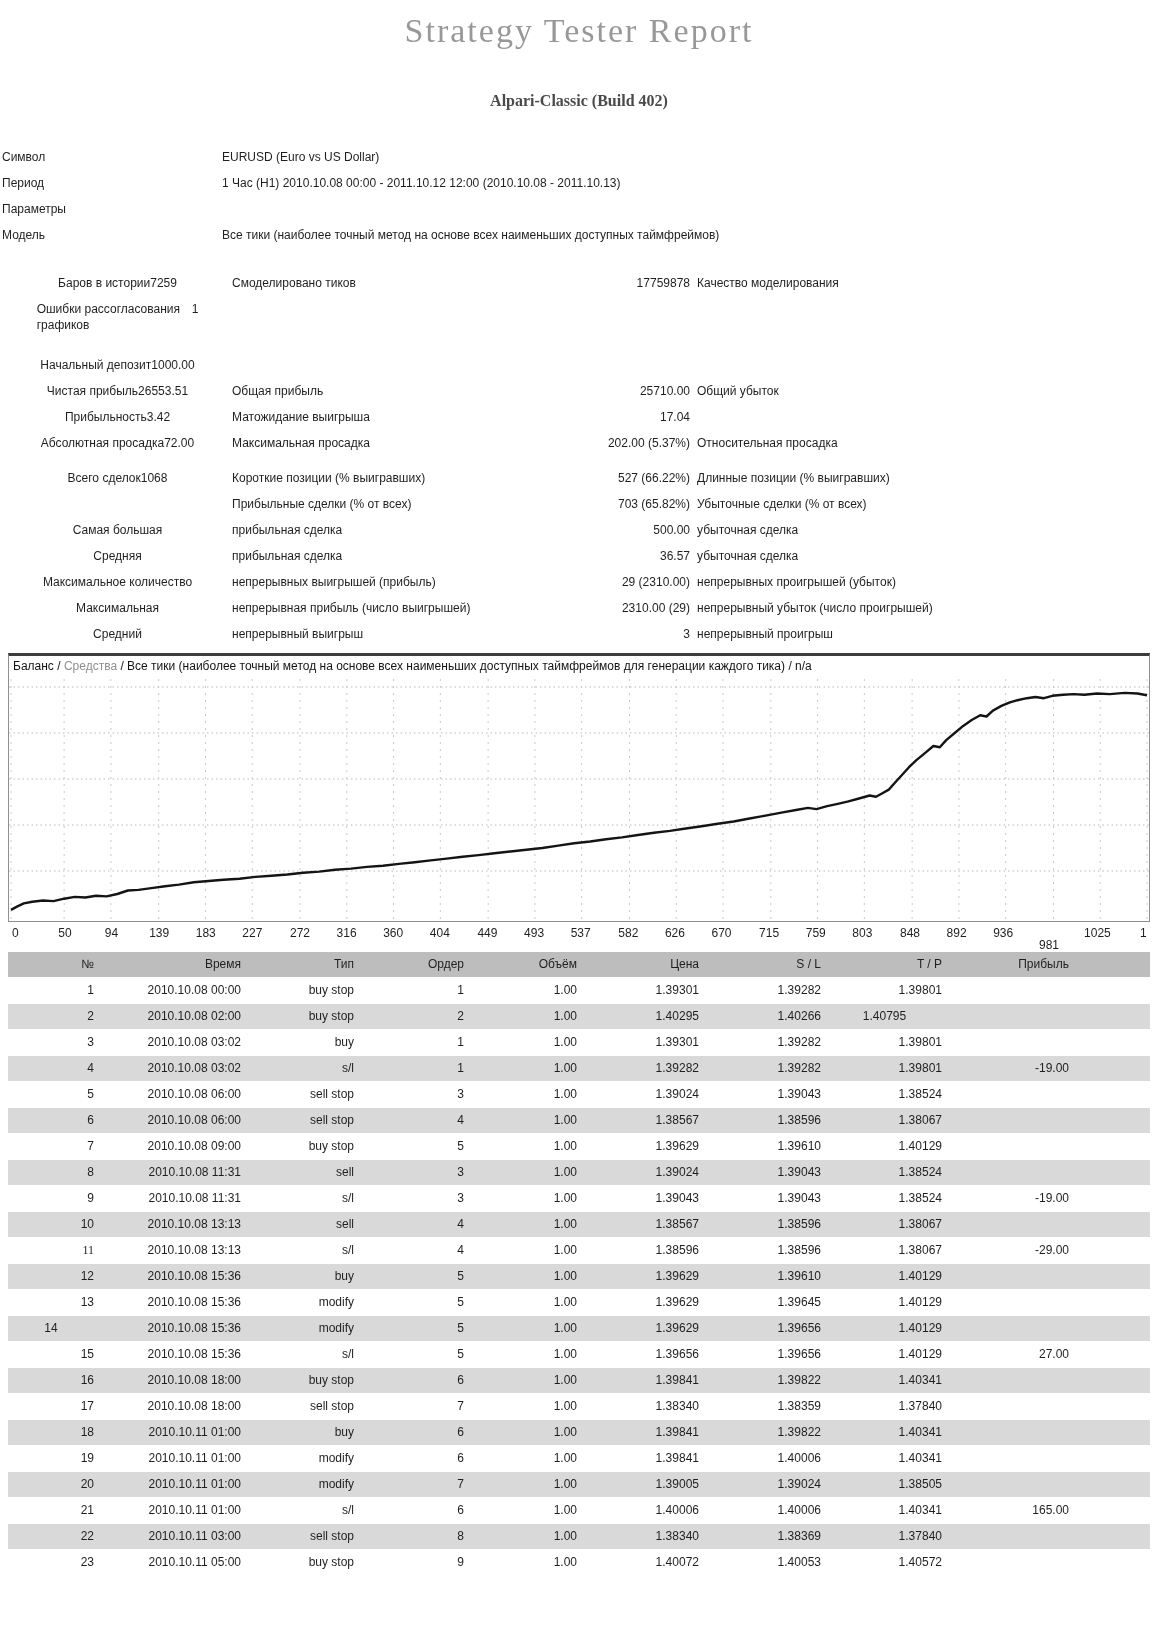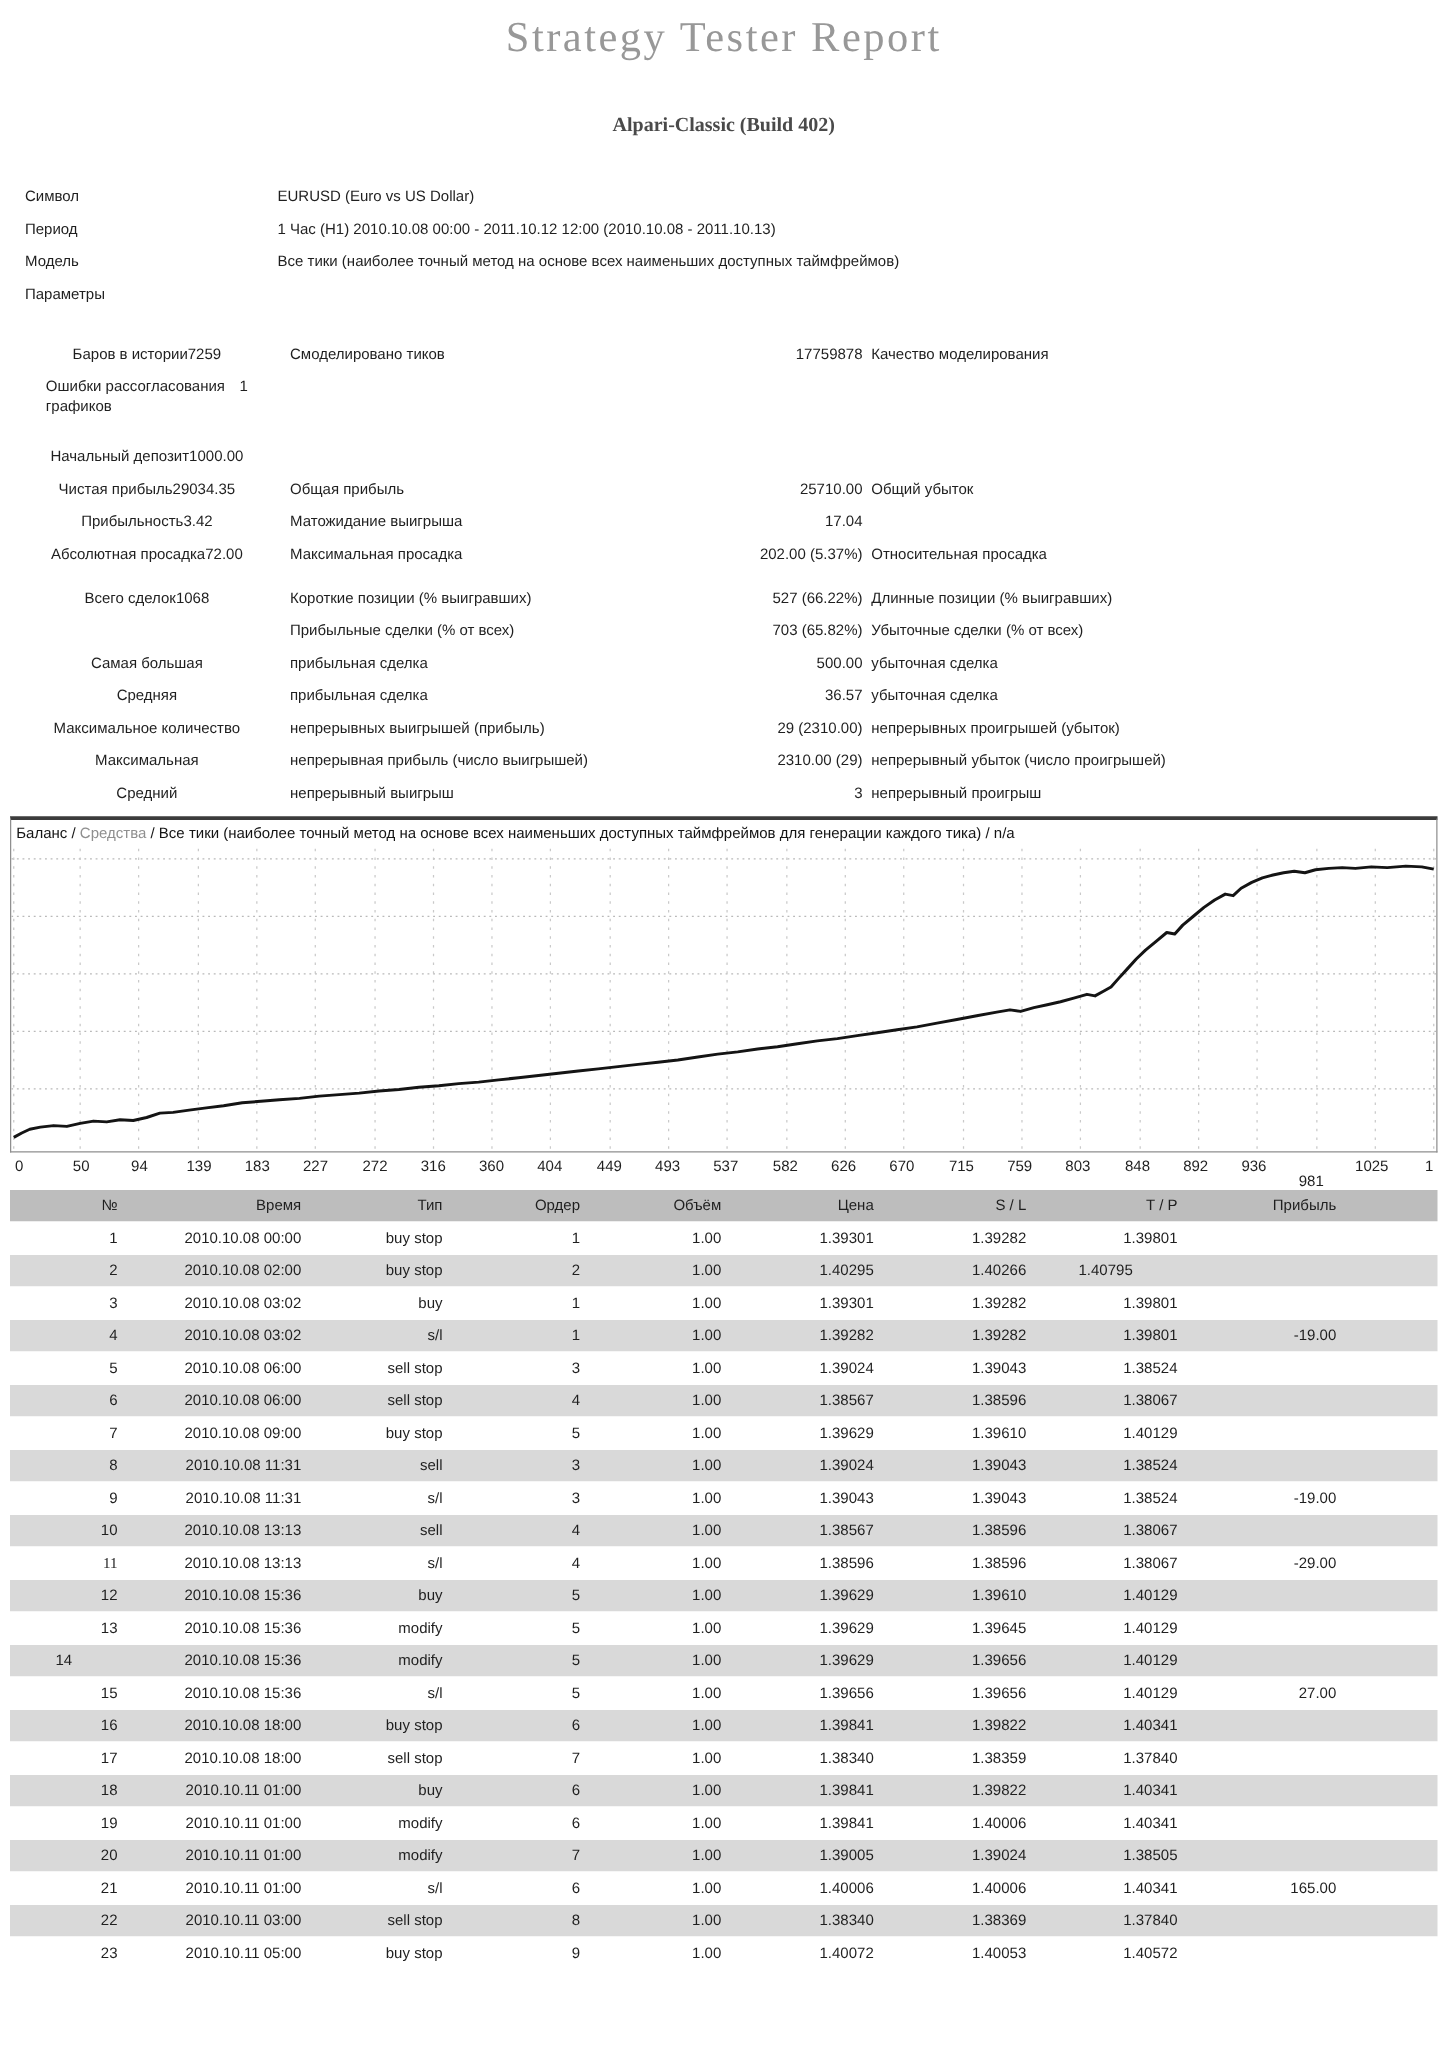--- a/index.html
+++ b/index.html
@@ -6,21 +6,21 @@
   body{width:1158px;font-family:"Liberation Sans",sans-serif;font-size:12px;color:#1f1f1f;}
   .page{position:relative;width:1158px;height:1636px;background:#fff;overflow:hidden;}
 
   .title{margin:0;padding-top:12px;text-align:center;font-family:"Liberation Serif",serif;
          font-weight:400;font-size:34px;color:#989898;letter-spacing:2px;}
   .subtitle{margin-top:42px;text-align:center;font-family:"Liberation Serif",serif;
          font-weight:700;font-size:16px;color:#4a4a4a;}
 
   .info{margin-top:40px;}
   .i-row{display:flex;min-height:26px;align-items:flex-start;}
-  .i-label{width:222px;padding-left:20px;box-sizing:border-box;}
+  .i-label{width:222px;padding-left:2px;box-sizing:border-box;}
   .i-value{flex:1;}
 
   .stats{margin-top:16px;}
   .s-row{display:flex;min-height:26px;line-height:16px;align-items:flex-start;padding-top:5px;box-sizing:border-box;}
   .c1{width:215px;margin-left:10px;display:flex;justify-content:center;}
   .c1 .lab{max-width:155px;}
   .c2{width:458px;margin-left:7px;display:flex;justify-content:space-between;}
   .c3{flex:1;margin-left:7px;}
   .gap16{margin-top:14px;}
   .gap14{margin-top:12px;}
@@ -55,27 +55,27 @@
   <div class="info">
       <div class="i-row">
         <div class="i-label">Символ</div>
         <div class="i-value">EURUSD (Euro vs US Dollar)</div>
       </div>
       <div class="i-row">
         <div class="i-label">Период</div>
         <div class="i-value">1 Час (H1) 2010.10.08 00:00 - 2011.10.12 12:00 (2010.10.08 - 2011.10.13)</div>
       </div>
       <div class="i-row">
+        <div class="i-label">Параметры</div>
+        <div class="i-value"></div>
+      </div>
+      <div class="i-row">
         <div class="i-label">Модель</div>
         <div class="i-value">Все тики (наиболее точный метод на основе всех наименьших доступных таймфреймов)</div>
       </div>
-      <div class="i-row">
-        <div class="i-label">Параметры</div>
-        <div class="i-value"></div>
-      </div>
     </div>
 
   <div class="stats">
       <div class="s-row gap16">
         <div class="c1">
           <span class="lab">Баров в истории</span>
           <span class="val">7259</span>
         </div>
         <div class="c2">
           <span class="lab">Смоделировано тиков</span>
@@ -101,21 +101,21 @@
         </div>
         <div class="c2">
           <span class="lab"></span>
           <span class="val"></span>
         </div>
         <div class="c3"><span class="lab"></span></div>
       </div>
       <div class="s-row">
         <div class="c1">
           <span class="lab">Чистая прибыль</span>
-          <span class="val">29034.35</span>
+          <span class="val">26553.51</span>
         </div>
         <div class="c2">
           <span class="lab">Общая прибыль</span>
           <span class="val">25710.00</span>
         </div>
         <div class="c3"><span class="lab">Общий убыток</span></div>
       </div>
       <div class="s-row">
         <div class="c1">
           <span class="lab">Прибыльность</span>

